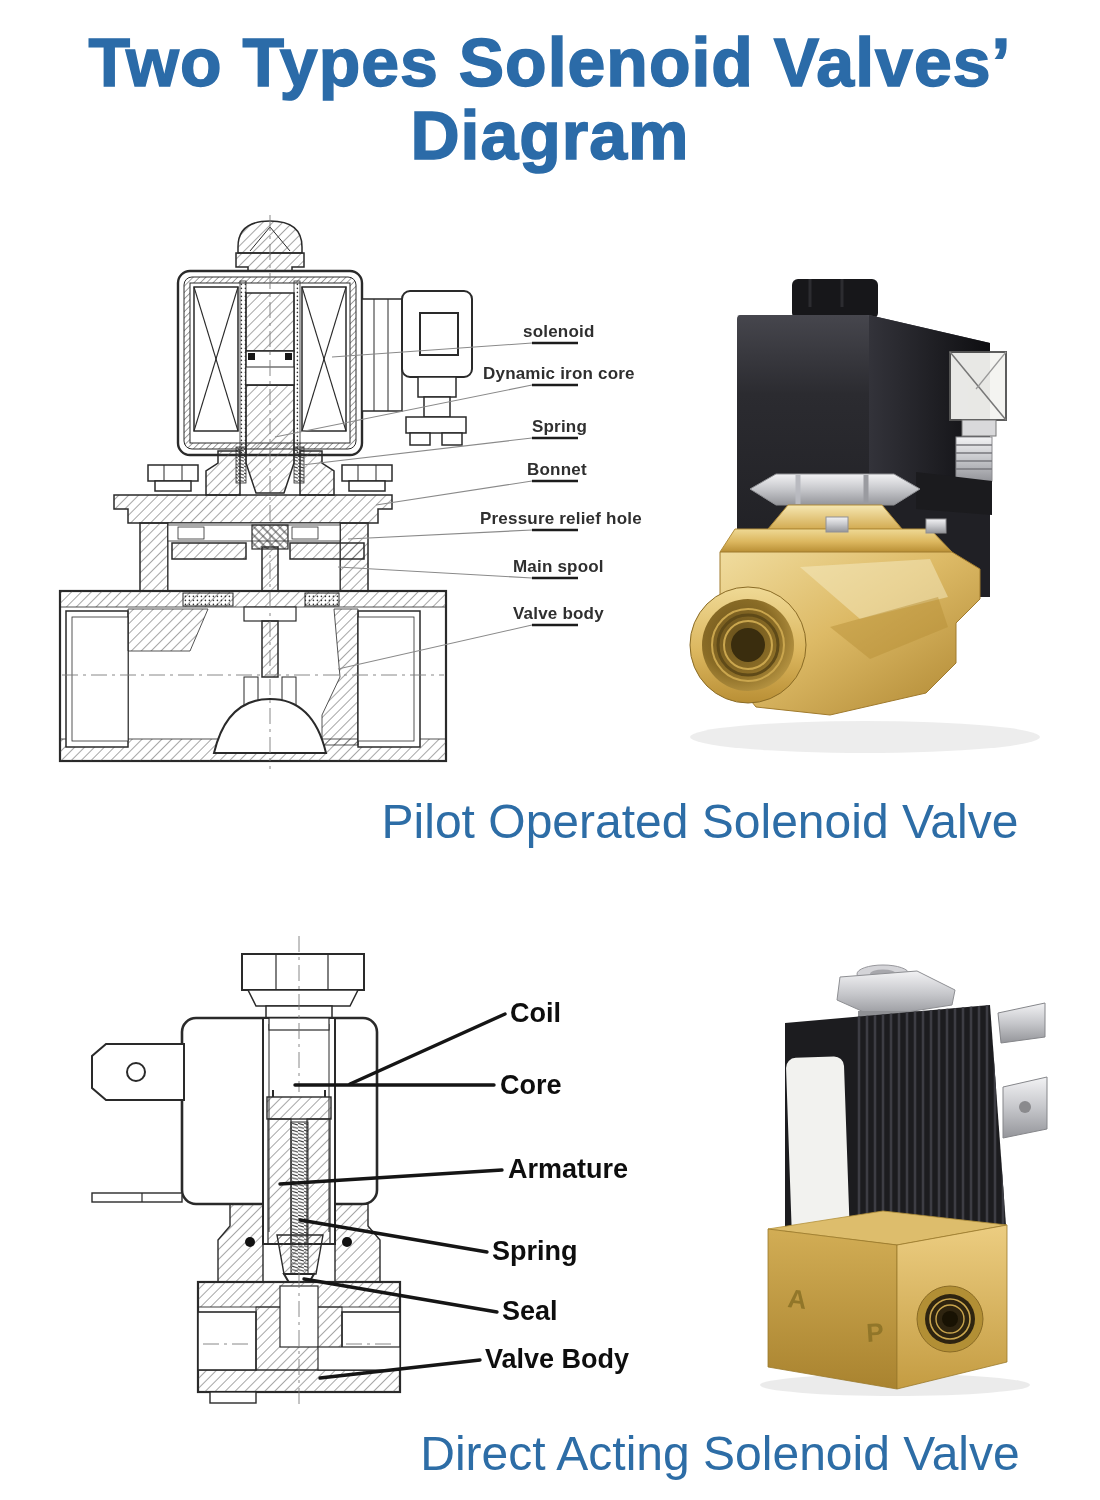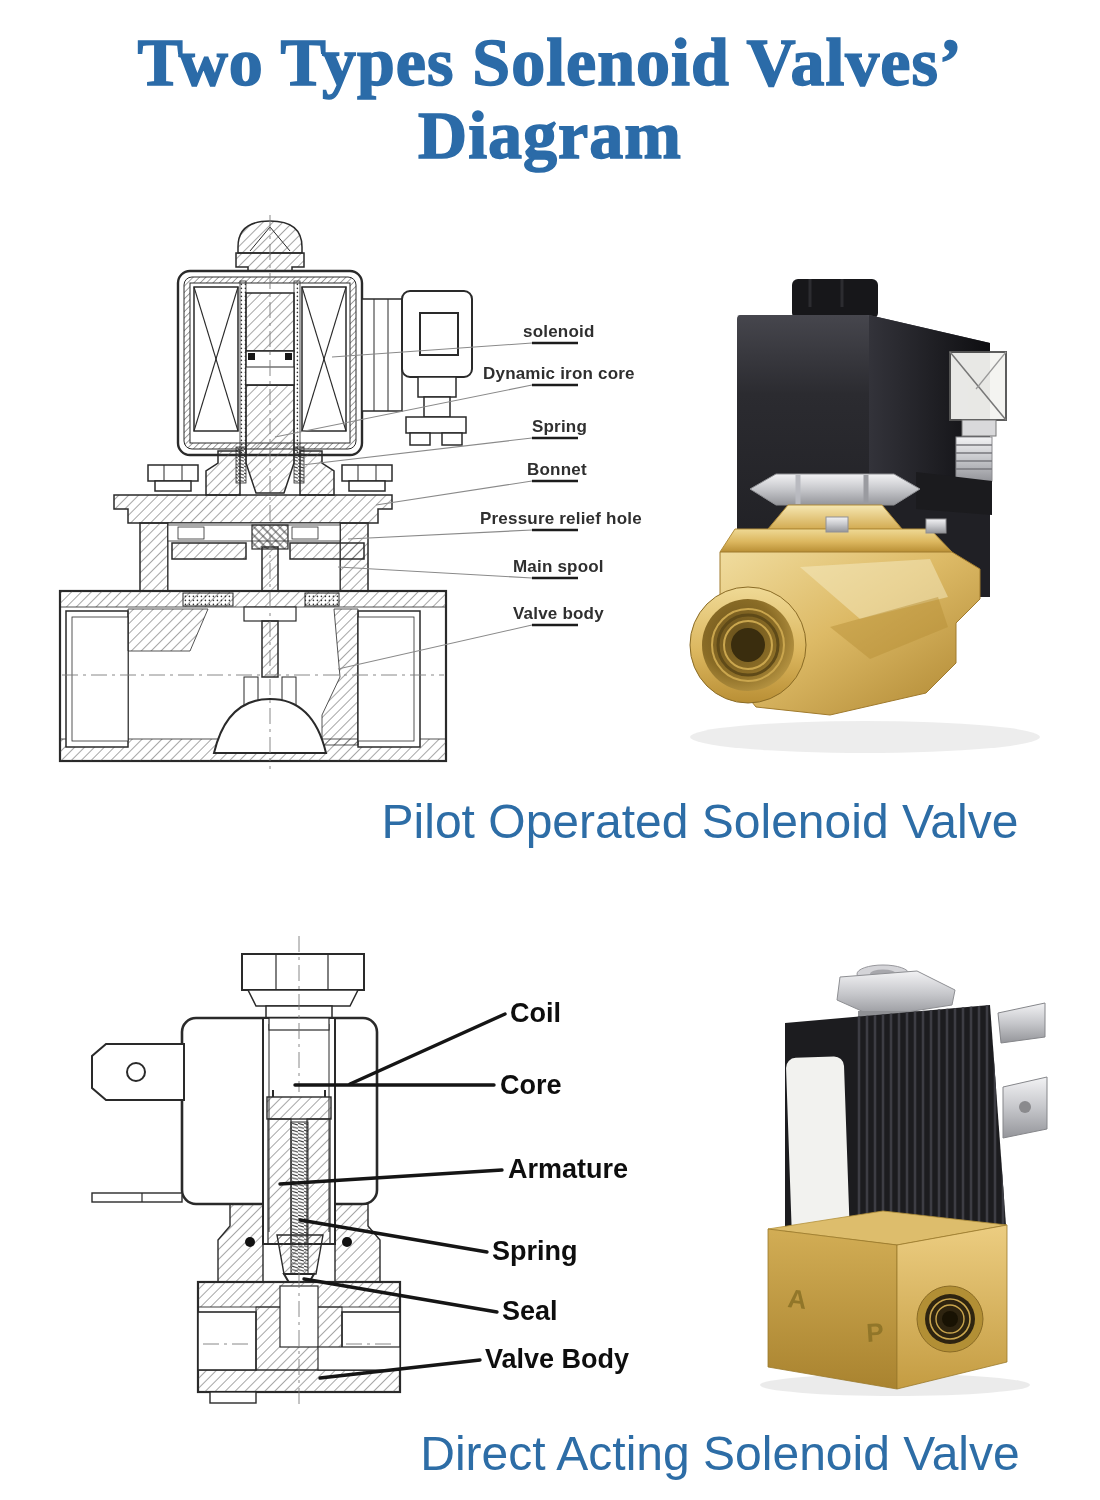--- a/index.html
+++ b/index.html
@@ -1,20 +1,20 @@
 <!DOCTYPE html>
 <html><head>
 <meta charset="utf-8">
 <style>
   html,body{margin:0;padding:0;background:#fff;}
   .page{position:relative;width:1100px;height:1500px;background:#ffffff;overflow:hidden;
         font-family:"Liberation Sans",sans-serif;}
   .title{position:absolute;top:26px;left:0;width:1100px;text-align:center;
          color:#2b6ba8;font-weight:800;font-size:68px;line-height:1.07;
-         letter-spacing:1px;font-family:Liberation Serif, serif;-webkit-text-stroke:1.5px #2b6ba8;}
+         letter-spacing:1px;-webkit-text-stroke:1.5px #2b6ba8;}
   .section{position:absolute;left:0;top:0;width:1100px;height:1500px;margin-top:12px;}
   .caption{position:absolute;color:#2d6da6;font-size:48px;font-weight:400;
            text-align:center;letter-spacing:0px;}
   .caption.pilot{top:782px;left:250px;width:900px;}
   .caption.direct{top:1414px;left:290px;width:860px;}
   svg{position:absolute;overflow:visible;}
   svg text{font-family:"Liberation Sans",sans-serif;}
   .lbl-top{font-size:17px;font-weight:700;fill:#2f2f2f;letter-spacing:.2px;}
   .lbl-bot{font-size:27px;font-weight:700;fill:#0e0e0e;}
   .ln{stroke:#2a2a2a;fill:none;}

